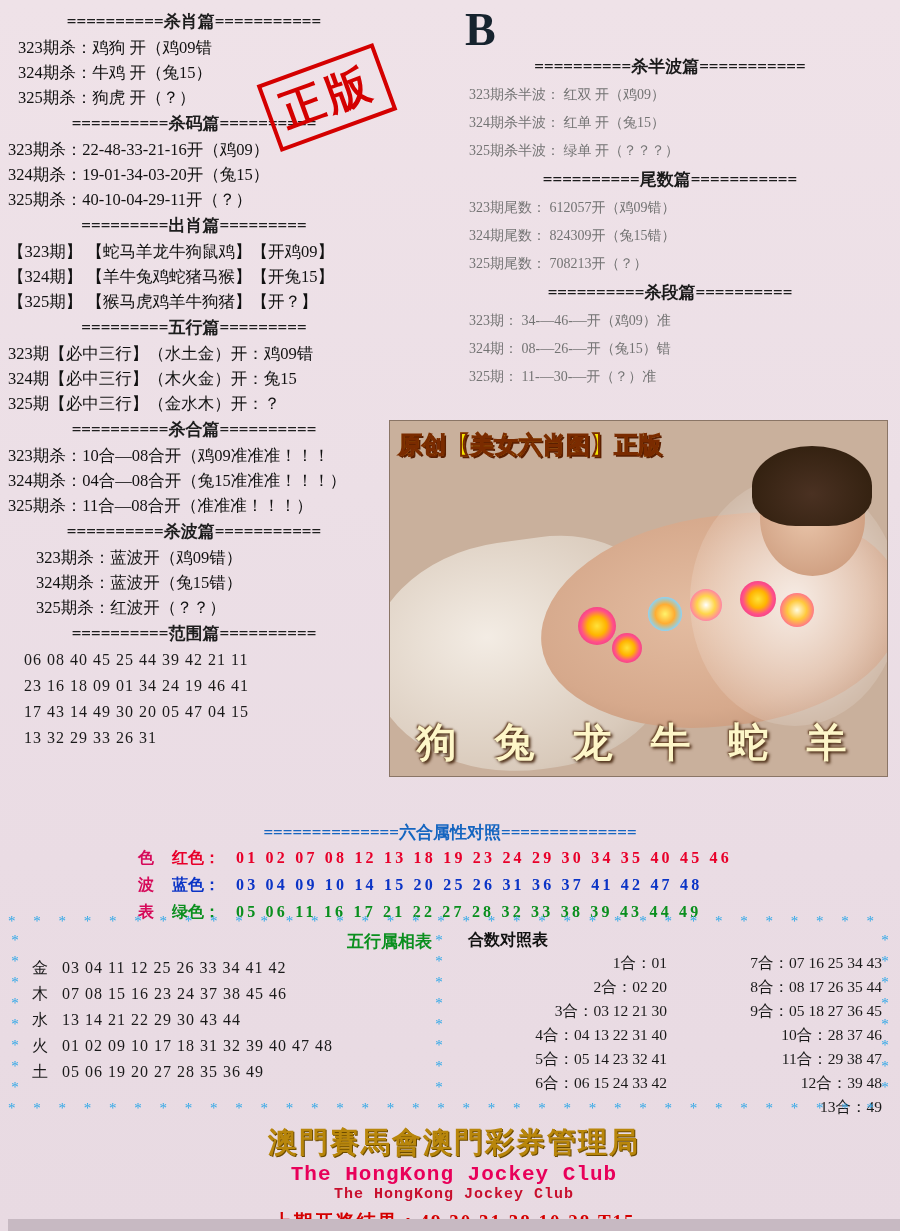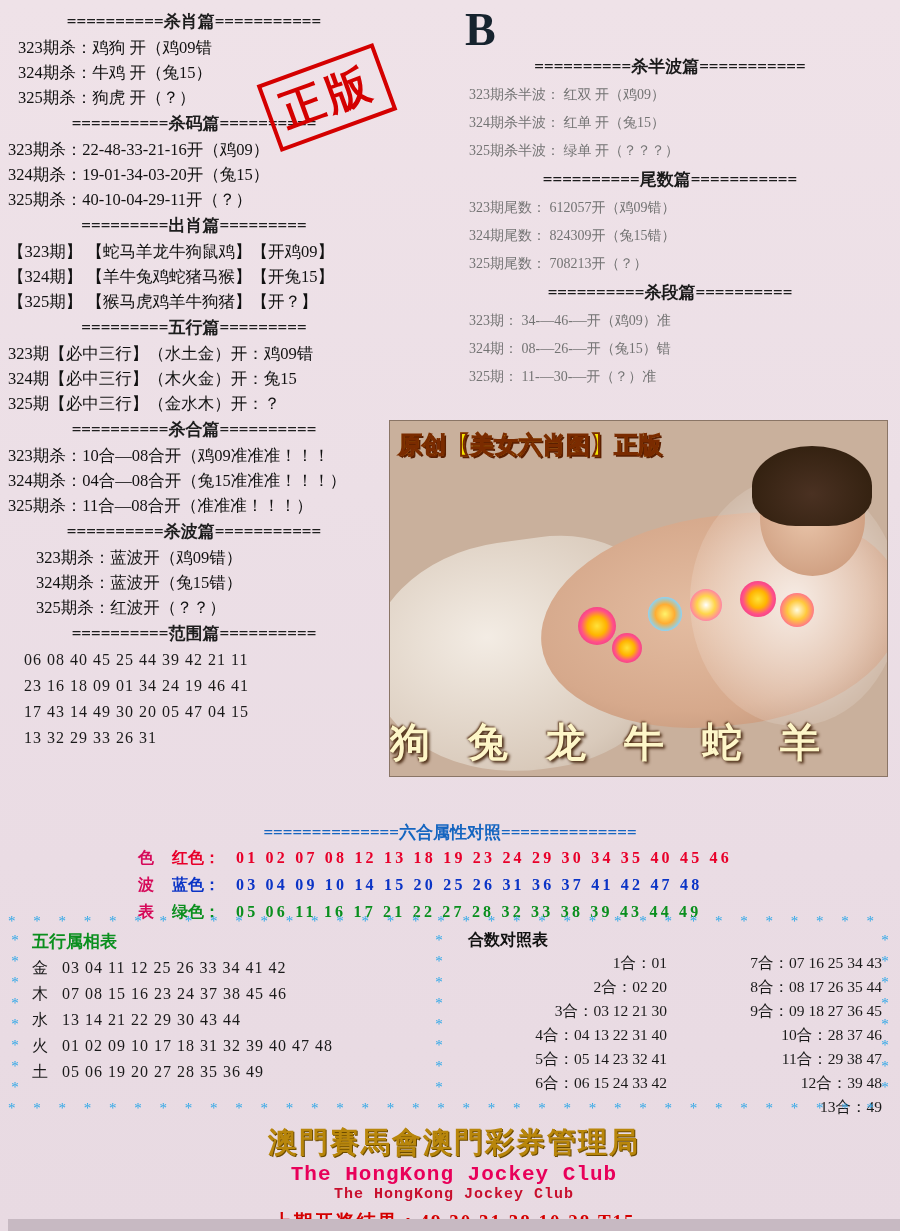--- a/index.html
+++ b/index.html
@@ -95,21 +95,21 @@
       background:radial-gradient(circle,#fffbe0 0%,#ffc93c 40%,#ff5f9e 80%);}
   .photo-banner{
     position:absolute;left:8px;top:8px;
     font-size:24px;font-weight:bold;color:#f5e400;
     -webkit-text-stroke:1px #7a2b00;
     text-shadow:2px 2px 0 #5b1f00;
     white-space:nowrap;
     font-family:"Liberation Serif",serif;
   }
   .photo-zodiac{
-    position:absolute;left:0;right:0;bottom:6px;text-align:left;
+    position:absolute;left:0;right:0;bottom:6px;text-align:center;
     font-size:40px;font-weight:bold;color:#fdf6c8;
     letter-spacing:14px;
     text-shadow:2px 2px 3px #4a2a12, -1px -1px 2px #5a3418;
     font-family:"Liberation Serif",serif;
   }
 
   
   .liuhe{position:absolute;left:10px;top:785px;width:880px;}
   .liuhe-title{
     text-align:center;font-size:17px;font-weight:bold;color:#1565c0;white-space:nowrap;margin-top:36px;
@@ -126,21 +126,21 @@
     font-size:15px;color:#2fa8e8;letter-spacing:7px;white-space:nowrap;overflow:hidden;
     height:18px;line-height:18px;
   }
   .stars-col{
     position:absolute;color:#2fa8e8;font-size:15px;line-height:21px;width:14px;text-align:center;
   }
   #stars-left{left:0;top:18px;}
   #stars-mid{left:424px;top:18px;}
   #stars-right{right:0;top:18px;}
   .wuxing{position:absolute;left:24px;top:18px;width:400px;}
-  .wuxing-title{text-align:left;font-size:17px;font-weight:bold;color:#0a8f1e;margin-bottom:2px;}
+  .wuxing-title{text-align:right;font-size:17px;font-weight:bold;color:#0a8f1e;margin-bottom:2px;}
   .wx-row{font-size:16px;line-height:26px;white-space:nowrap;letter-spacing:1px;}
   .wx-row .wx-k{display:inline-block;width:30px;font-weight:normal;}
   .hesu{position:absolute;left:444px;top:18px;width:430px;}
   .hesu-title{font-size:16px;font-weight:bold;color:#111;padding-left:16px;}
   .hesu-cols{display:flex;}
   .hesu-col{width:50%;}
   .hs-row{font-size:15.5px;line-height:24px;white-space:nowrap;padding-left:16px;text-align:right;}
 
   
   .footer{position:absolute;left:0;right:0;bottom:0;height:112px;text-align:center;margin-left:8px;}
@@ -308,21 +308,21 @@
           <div class="hs-row">1合：01</div>
           <div class="hs-row">2合：02  20</div>
           <div class="hs-row">3合：03  12  21  30</div>
           <div class="hs-row">4合：04  13  22  31  40</div>
           <div class="hs-row">5合：05  14  23  32  41</div>
           <div class="hs-row">6合：06  15  24  33  42</div>
         </div>
         <div class="hesu-col">
           <div class="hs-row">7合：07  16  25  34  43</div>
           <div class="hs-row">8合：08  17  26  35  44</div>
-          <div class="hs-row">9合：09  18  27  36  45</div>
+          <div class="hs-row">9合：05  18  27  36  45</div>
           <div class="hs-row">10合：28  37  46</div>
           <div class="hs-row">11合：29  38  47</div>
           <div class="hs-row">12合：39  48</div>
           <div class="hs-row">13合：49</div>
         </div>
       </div>
     </div>
 
     <div class="stars-line" style="position:absolute;left:0;bottom:0;width:884px;">*  *  *  *  *  *  *  *  *  *  *  *  *  *  *  *  *  *  *  *  *  *  *  *  *  *  *  *  *  *  *  *  *  *  *  *  *  *  *  *  *  *  *  *  *  *  *  *  *  *  *  *  *</div>
   </div>

